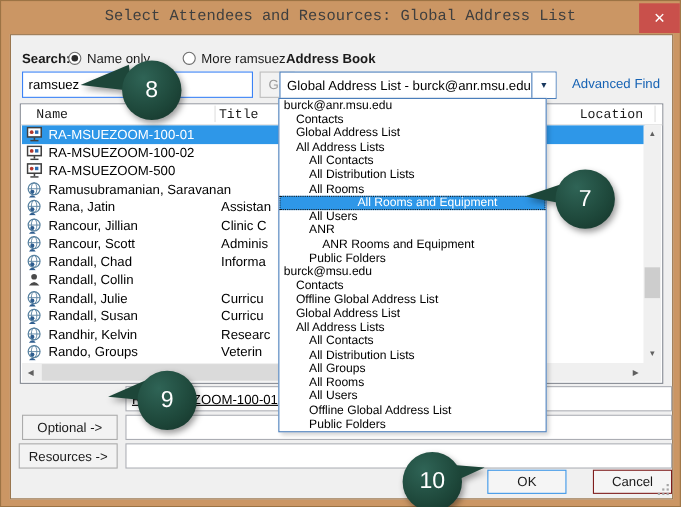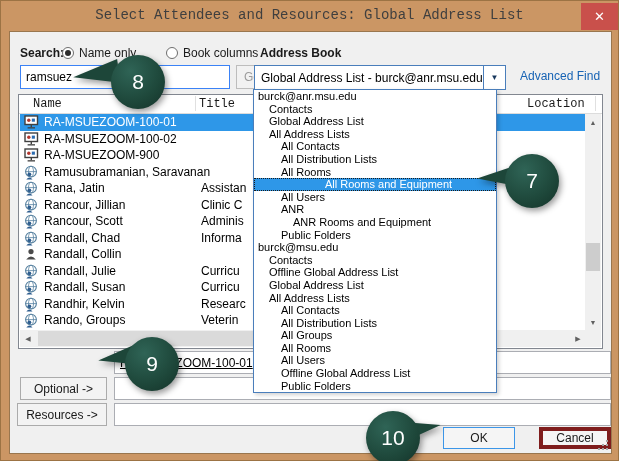--- a/index.html
+++ b/index.html
@@ -54,21 +54,21 @@
   
   .pushbtn{position:absolute;background:#F3F3F3;border:1px solid #ABABAB;box-sizing:border-box;font-size:12px;color:#1a1a1a;
            display:flex;align-items:center;justify-content:center;}
   .field{position:absolute;left:112px;width:497px;height:23px;background:#fff;border:1px solid #ABADB3;box-sizing:border-box;
          font-size:12px;display:flex;align-items:center;padding-left:5px;}
   .field .resolved{text-decoration:underline;color:#000;}
 
   
   .okbtn{position:absolute;left:441px;top:425px;width:72px;height:22px;background:#F5F5F5;border:1px solid #3C96E8;
          box-sizing:border-box;font-size:12px;display:flex;align-items:center;justify-content:center;color:#1a1a1a;}
-  .cancelbtn{position:absolute;left:537px;top:425px;width:72px;height:22px;background:#F5F5F5;border:4px solid #7f1d1d;
+  .cancelbtn{position:absolute;left:537px;top:425px;width:72px;height:22px;background:#F5F5F5;border:1px solid #7f1d1d;
          box-sizing:border-box;font-size:12px;display:flex;align-items:center;justify-content:center;color:#1a1a1a;}
   .grip{position:absolute;right:3px;bottom:3px;width:10px;height:10px;}
   .grip i{position:absolute;width:2px;height:2px;background:#A6A6A6;}
 
   
   .dropdown{position:absolute;left:252px;top:88px;width:244px;height:304px;background:#fff;border:1px solid #4A7EBB;
             box-sizing:border-box;z-index:10;box-shadow:2px 2px 4px rgba(0,0,0,.18);overflow:hidden;}
   .dditem{height:12.6px;line-height:12.6px;font-size:11px;color:#000;white-space:nowrap;}
   .dditem.ind0{padding-left:4px;}
   .dditem.ind1{padding-left:15px;}
@@ -97,21 +97,21 @@
       <span>✕</span>
     </div>
   </div>
 
   <div class="inner">
 
     <span class="lbl bold" style="left:10px;top:14px;">Search:</span>
     <span class="radio checked" style="left:52px;top:15px;"></span>
     <span class="lbl" style="left:69px;top:14px;">Name only</span>
     <span class="radio" style="left:156px;top:15px;"></span>
-    <span class="lbl" style="left:173px;top:14px;">Book columns</span>
+    <span class="lbl" style="left:173px;top:14px;">More ramsuez</span>
     <span class="lbl bold" style="left:250px;top:14px;">Address Book</span>
 
     <input class="textbox" style="left: 10px; top: 33px; width: 210px; height: 24px;" value="ramsuez">
     <div class="gobtn" style="left:226px;top:33px;">Go</div>
 
     <div class="combo" style="left:244px;top:33px;">
       <span>Global Address List - burck@anr.msu.edu</span>
       <span class="chev">▼</span>
     </div>
     <span class="advfind" style="left:510px;top:37px;">Advanced Find</span>
@@ -160,21 +160,21 @@
     <span class="icon">
       <svg width="15" height="15" viewBox="0 0 15 15">
                 <rect x="1" y="1" width="12.5" height="8.5" fill="#fff" stroke="#404040" stroke-width="1.4"></rect>
                 <circle cx="4.8" cy="5.2" r="1.7" fill="#B3372E"></circle>
                 <rect x="7.8" y="3.6" width="3.1" height="3.1" fill="#2B6CB0"></rect>
                 <rect x="6.6" y="10" width="1.4" height="2.2" fill="#404040"></rect>
                 <rect x="3.6" y="12.2" width="7.4" height="1.3" fill="#404040"></rect>
               </svg>
     </span>
 
-    <span class="lname">RA-MSUEZOOM-900</span>
+    <span class="lname">RA-MSUEZOOM-500</span>
     <span class="ltitle"></span>
   </div>
           <div class="lrow">
 
     <span class="icon">
       <svg width="15" height="15" viewBox="0 0 15 15">
                 <circle cx="7" cy="6.6" r="5.4" fill="#fff" stroke="#56809F" stroke-width="1.1"></circle>
                 <ellipse cx="7" cy="6.6" rx="2.5" ry="5.4" fill="none" stroke="#56809F" stroke-width="0.8"></ellipse>
                 <line x1="1.6" y1="6.6" x2="12.4" y2="6.6" stroke="#56809F" stroke-width="0.8"></line>
                 <circle cx="5.4" cy="9.3" r="1.9" fill="#2F5E8F"></circle>

